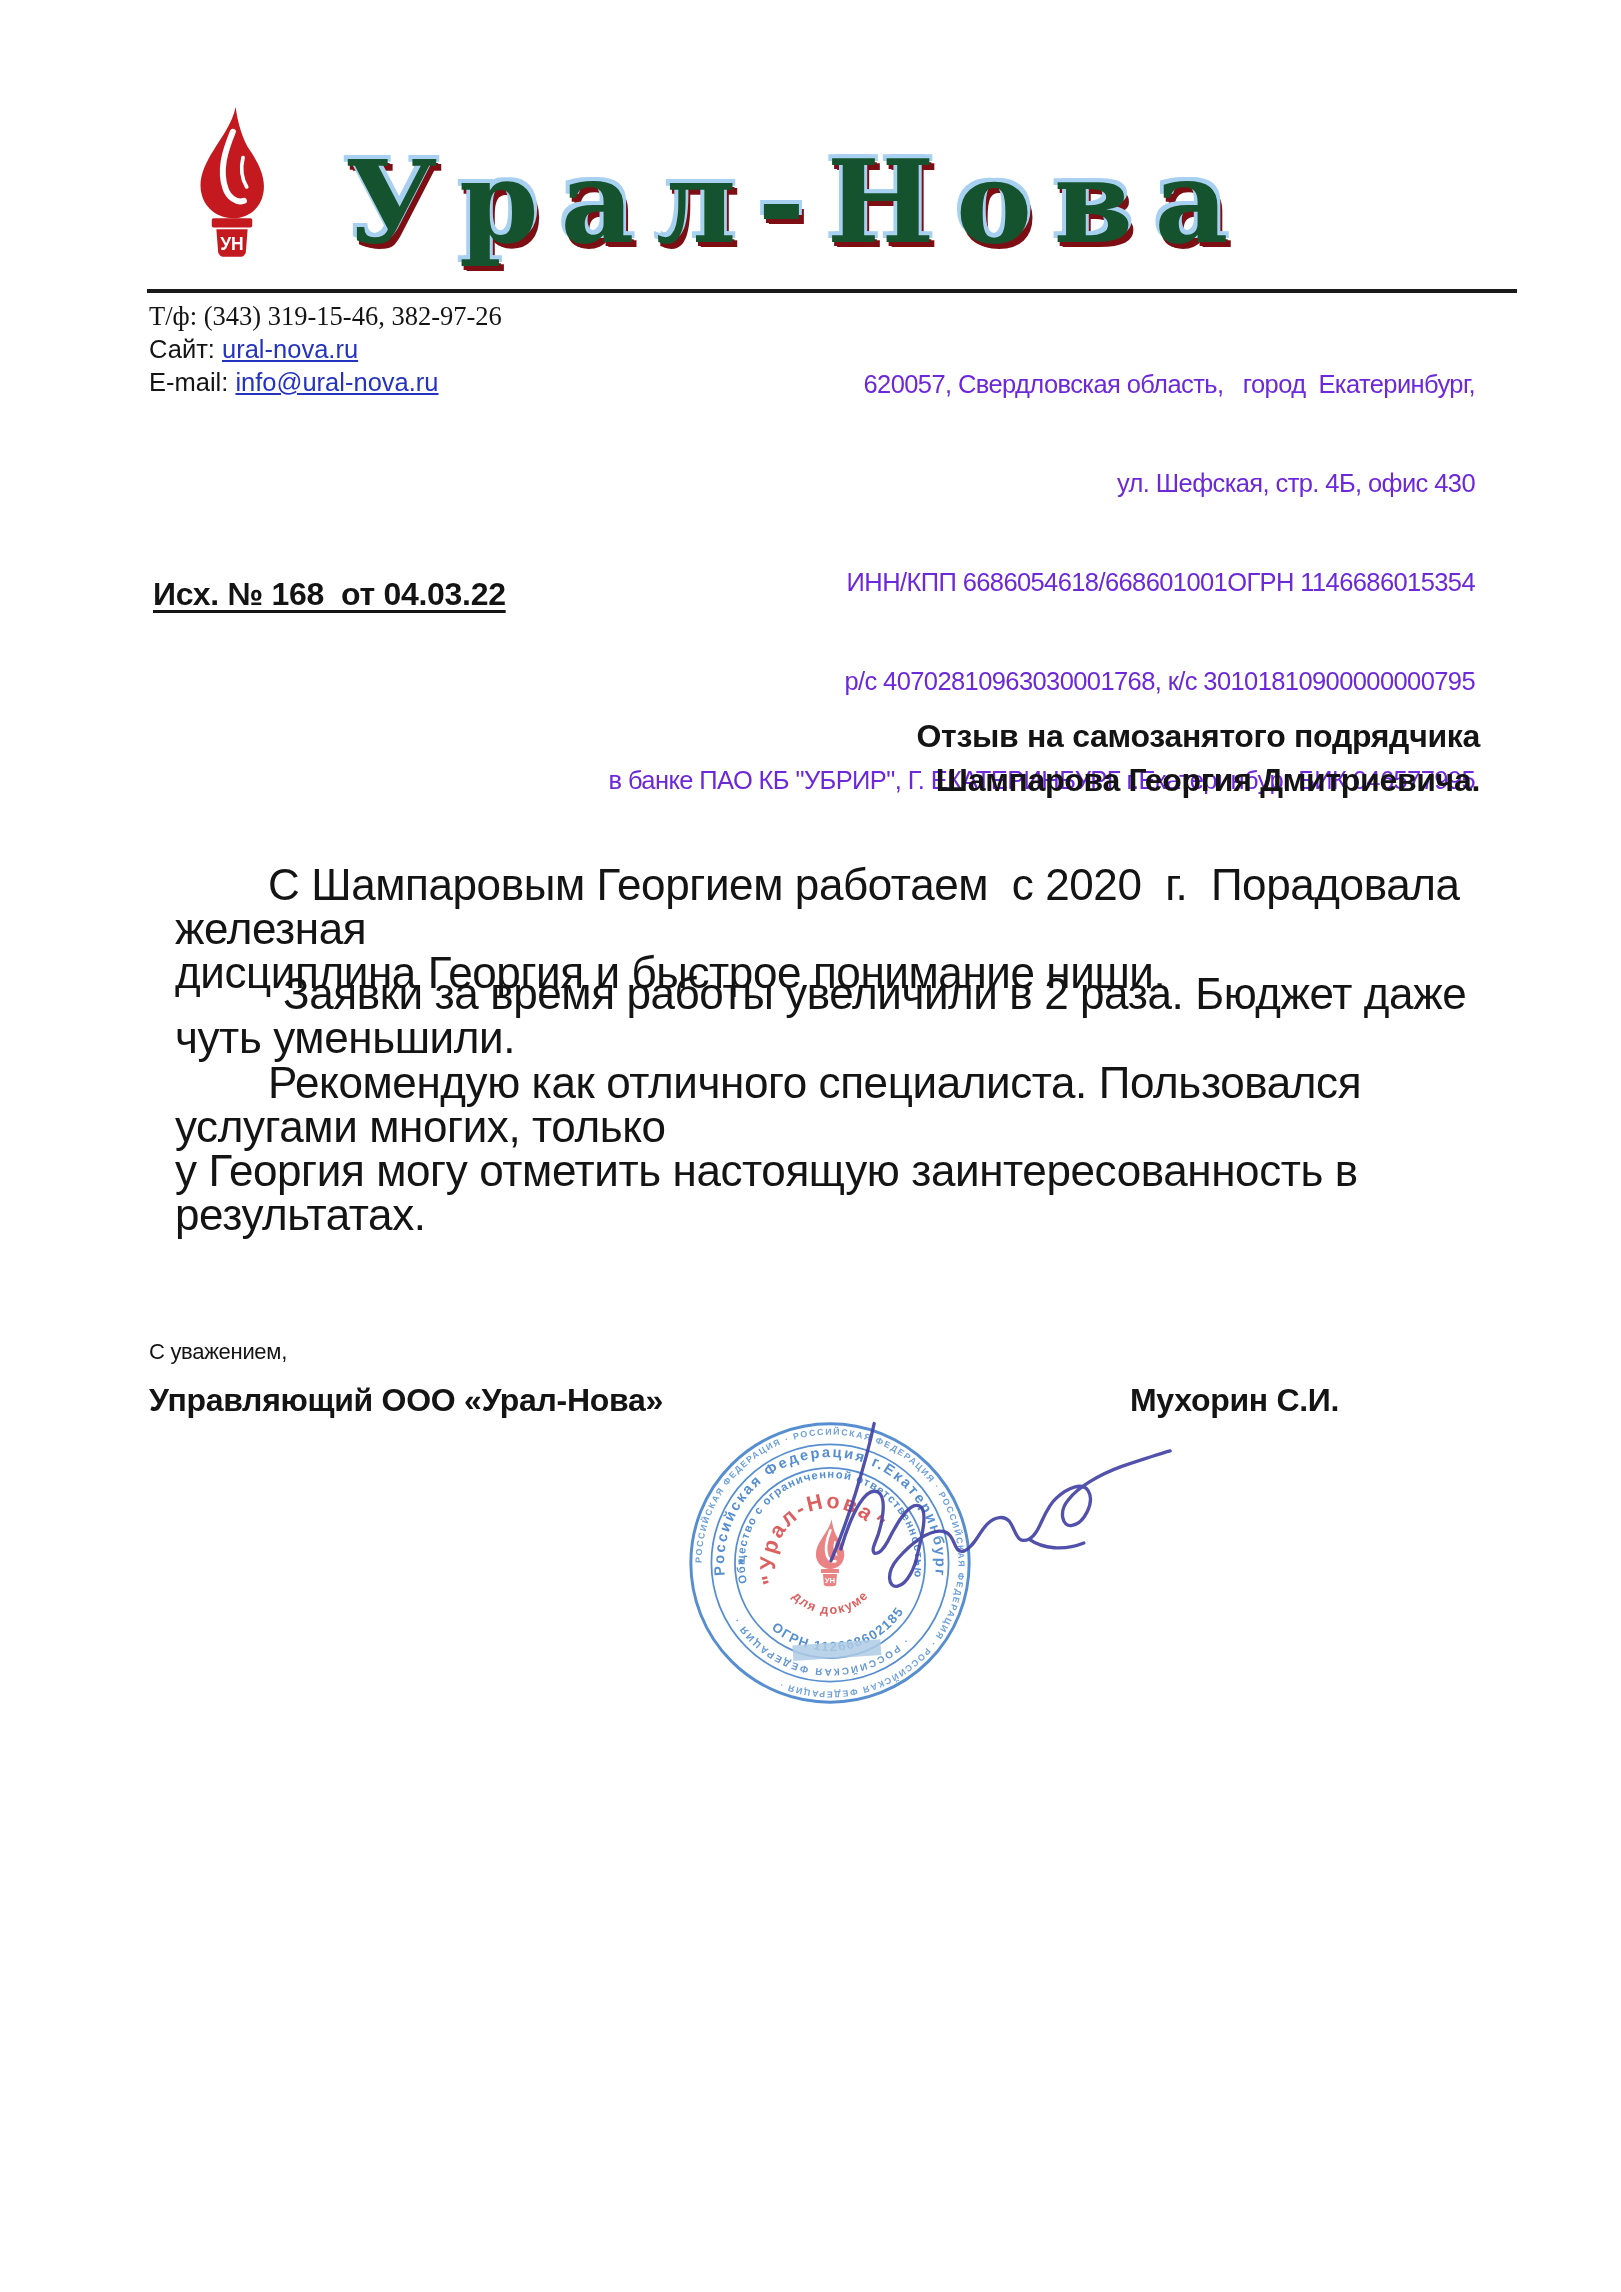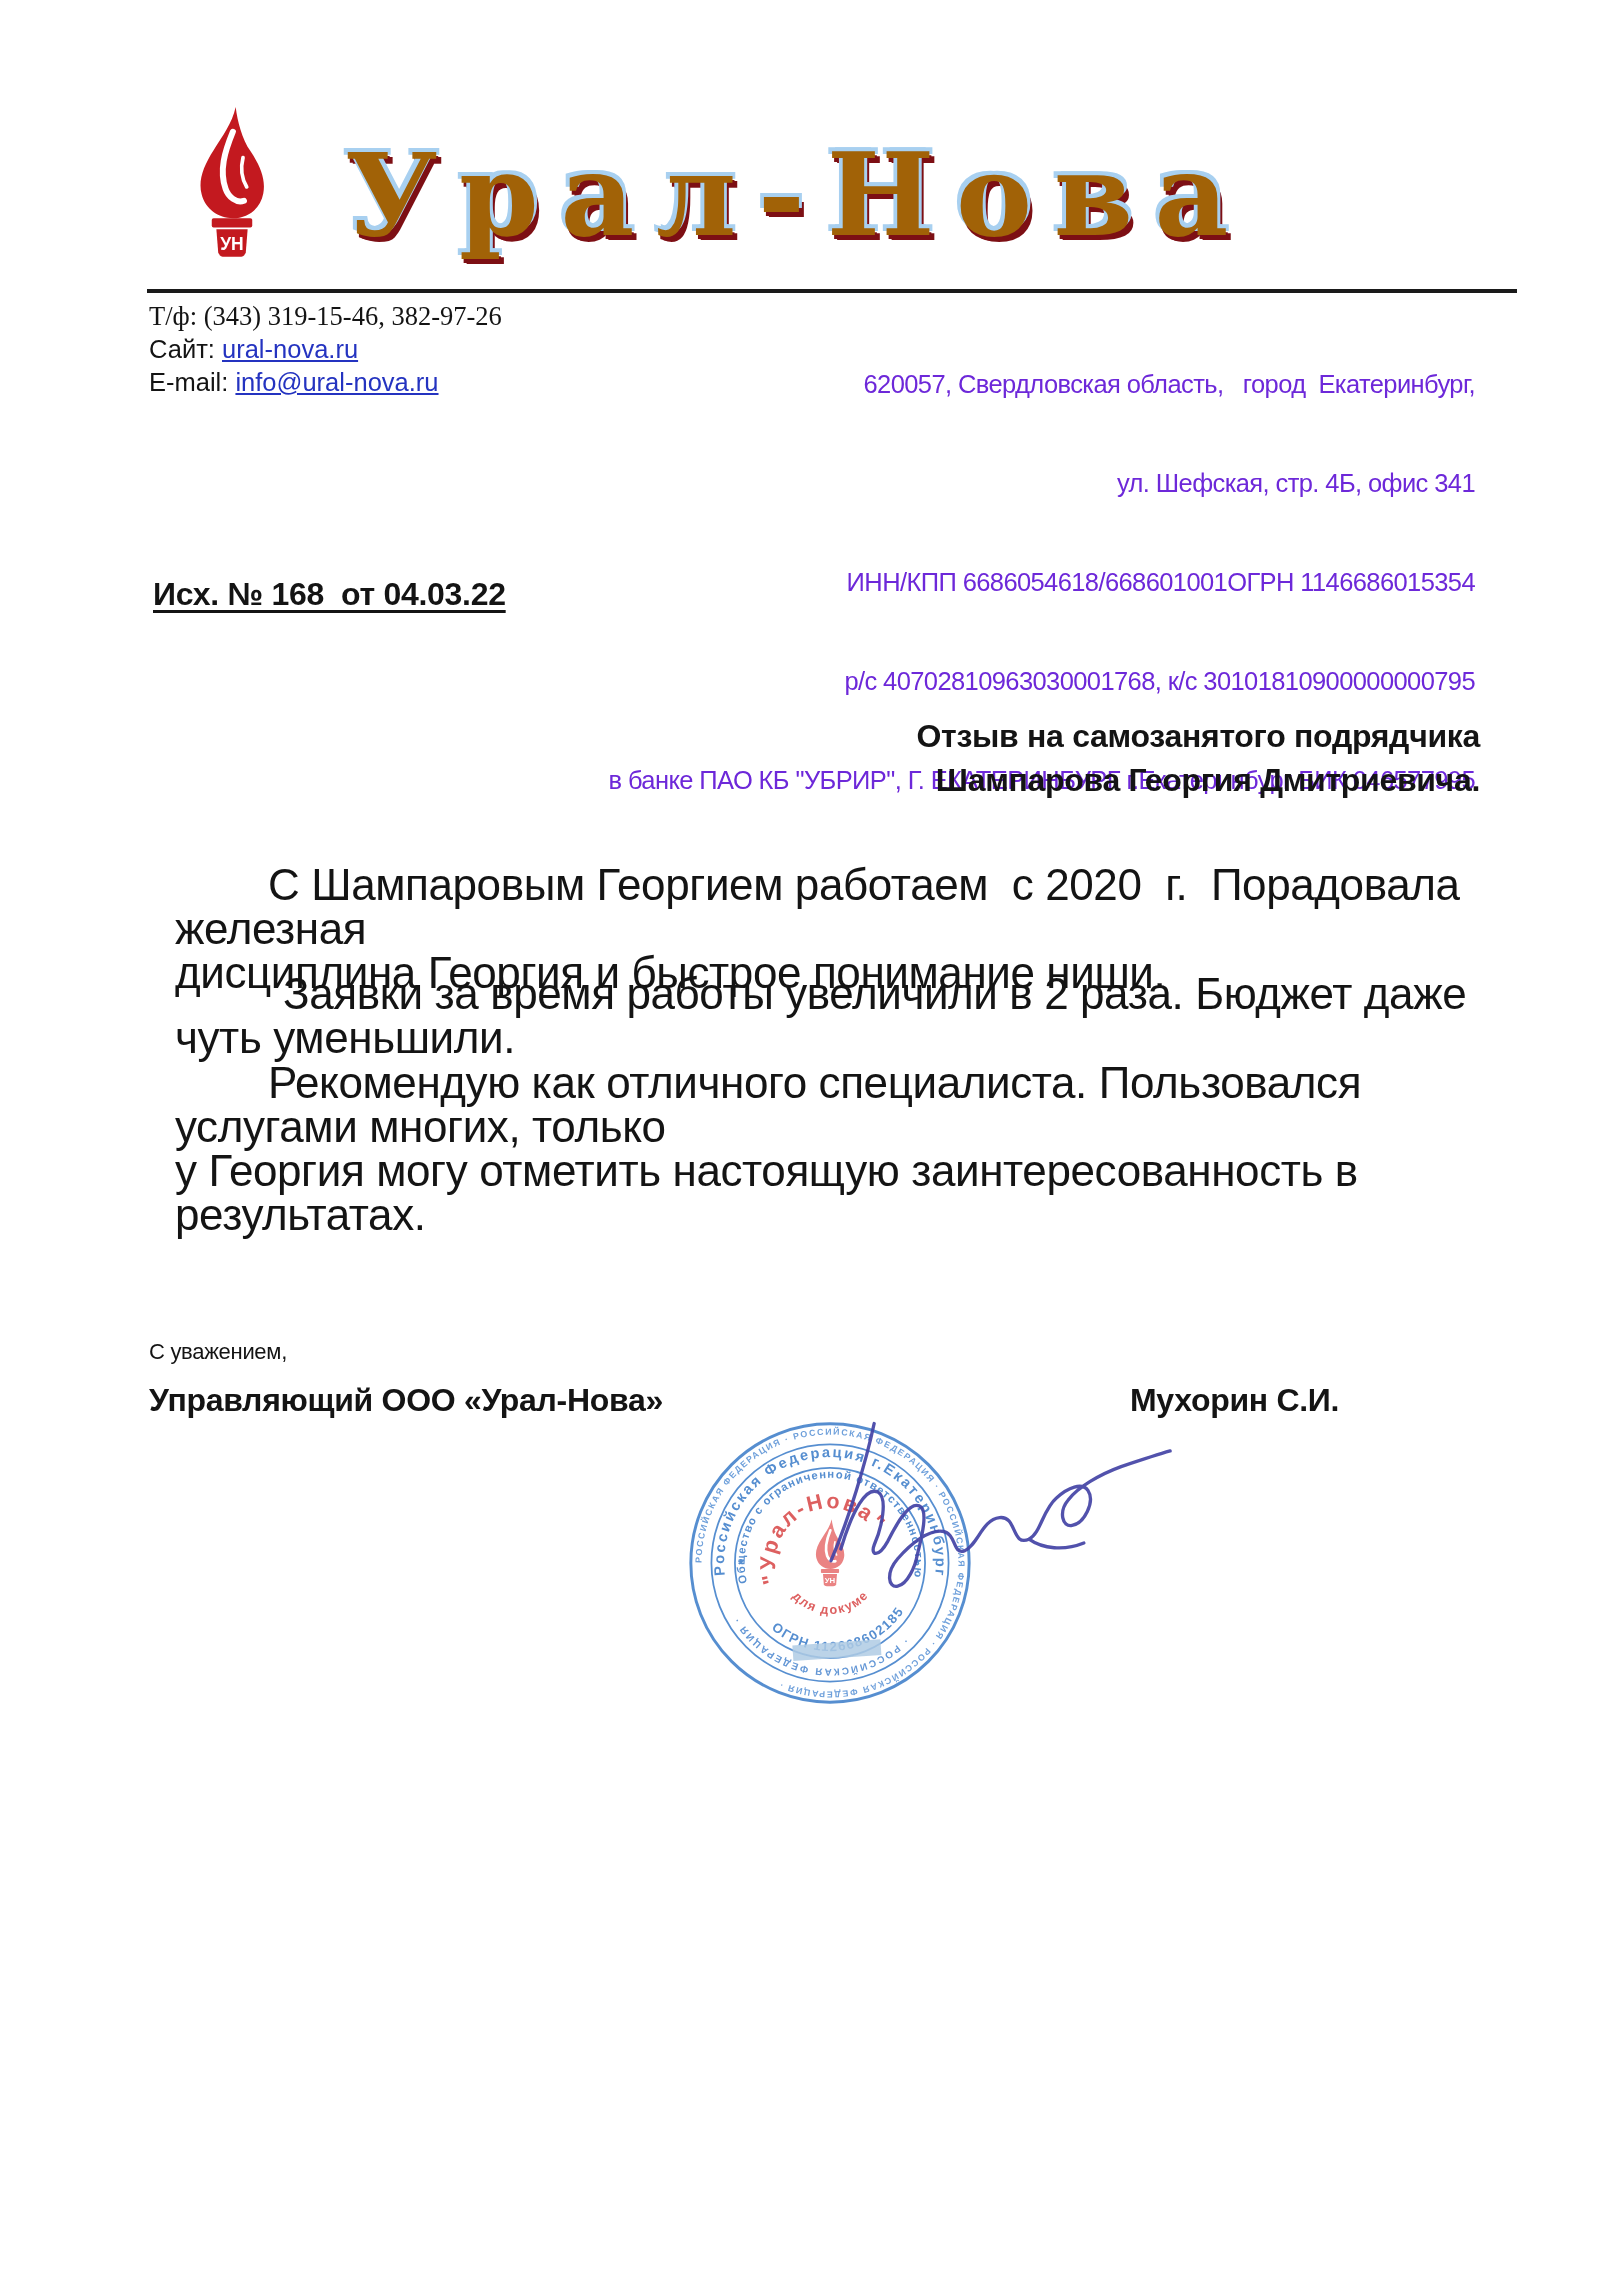--- a/index.html
+++ b/index.html
@@ -3,23 +3,23 @@
 <meta charset="utf-8">
 <style>
   html,body{margin:0;padding:0;background:#ffffff;}
   .page{
     position:relative; width:1621px; height:2293px; background:#fff;
     font-family:"Liberation Sans", sans-serif; color:#141414; overflow:hidden;
   }
   
   .logo-flame{position:absolute; left:186px; top:104px; width:92px; height:153px;}
   .wordmark{
-    position:absolute; left:345px; top:138px;
+    position:absolute; left:345px; top:145px;
     font-family:"DejaVu Serif", serif; font-weight:bold;
-    font-size:114px; line-height:1; letter-spacing:21.6px; color:#a16207;
+    font-size:114px; line-height:1; letter-spacing:21.6px; color:#14532d;
     text-shadow:-3.9px -3.9px 0 #a8d0f0, 2.9px -3.9px 0 #a8d0f0, 4.9px 4.9px 0 #7d0f14, 2px 3.9px 0 #7d0f14;
     white-space:nowrap;
   }
   .header-rule{position:absolute; left:147px; top:289px; width:1370px; height:3.9px; background:#1a1a1a;}
   
   .contacts{position:absolute; left:149px; top:300px; font-size:25.5px; line-height:33px; white-space:nowrap;}
   .contacts .phone{font-family:"Liberation Serif", serif; font-size:26.5px;}
   .contacts .lbl{font-family:Liberation Sans, sans-serif;text-align:center;}
   .contacts a{color:#2433c0; text-decoration:underline; cursor:pointer;}
   
@@ -93,21 +93,21 @@
       <a>ural-nova.ru</a>
     </div>
     <div>
       <span class="lbl">E-mail:</span>
       <a>info@ural-nova.ru</a>
     </div>
   </div>
 
   <div class="requisites">
     <div>620057, Свердловская область,   город  Екатеринбург,</div>
-    <div>ул. Шефская, стр. 4Б, офис 341</div>
+    <div>ул. Шефская, стр. 4Б, офис 430</div>
     <div>ИНН/КПП 6686054618/668601001ОГРН 1146686015354</div>
     <div>р/с 40702810963030001768, к/с 30101810900000000795</div>
     <div>в банке ПАО КБ "УБРИР", Г. ЕКАТЕРИНБУРГ г.Екатеринбург БИК 046577995</div>
   </div>
 
   <div class="outgoing">Исх. № 168  от 04.03.22</div>
 
   <div class="doc-title">Отзыв на самозанятого подрядчика
 Шампарова Георгия Дмитриевича.</div>
 

